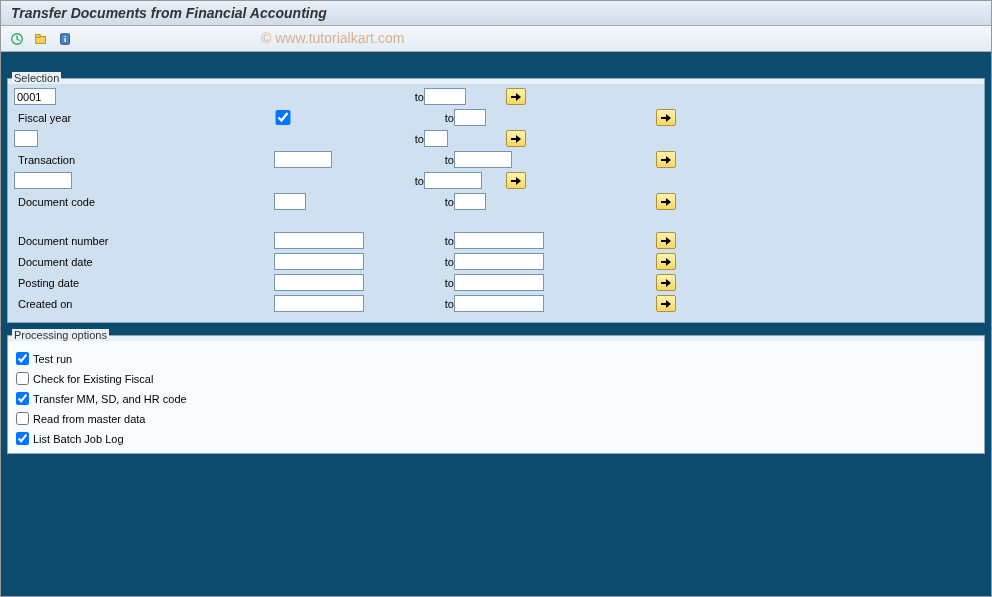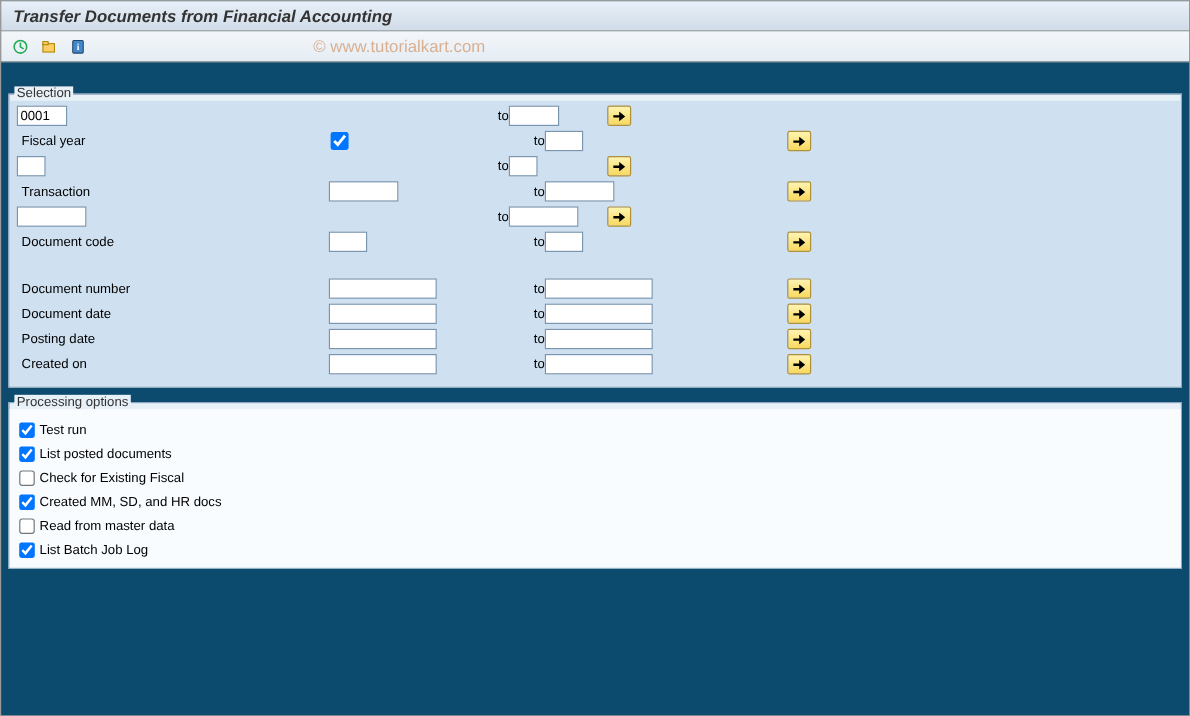--- a/index.html
+++ b/index.html
@@ -323,30 +323,26 @@
     </fieldset>
 
     <fieldset class="group">
       <legend>Processing options</legend>
       <div class="opts-body" id="opts-body">
           <div class="opt-row">
             <input type="checkbox" checked="" style="">
             <span>Test run</span>
           </div>
           <div class="opt-row">
-            <input type="checkbox" checked="" style="">
-            <span>List posted documents</span>
-          </div>
-          <div class="opt-row">
             <input type="checkbox" style="">
             <span>Check for Existing Fiscal</span>
           </div>
           <div class="opt-row">
             <input type="checkbox" checked="" style="">
-            <span>Created MM, SD, and HR docs</span>
+            <span>Transfer MM, SD, and HR code</span>
           </div>
           <div class="opt-row">
             <input type="checkbox" style="">
             <span>Read from master data</span>
           </div>
           <div class="opt-row">
             <input type="checkbox" checked="" style="">
             <span>List Batch Job Log</span>
           </div>
         </div>

